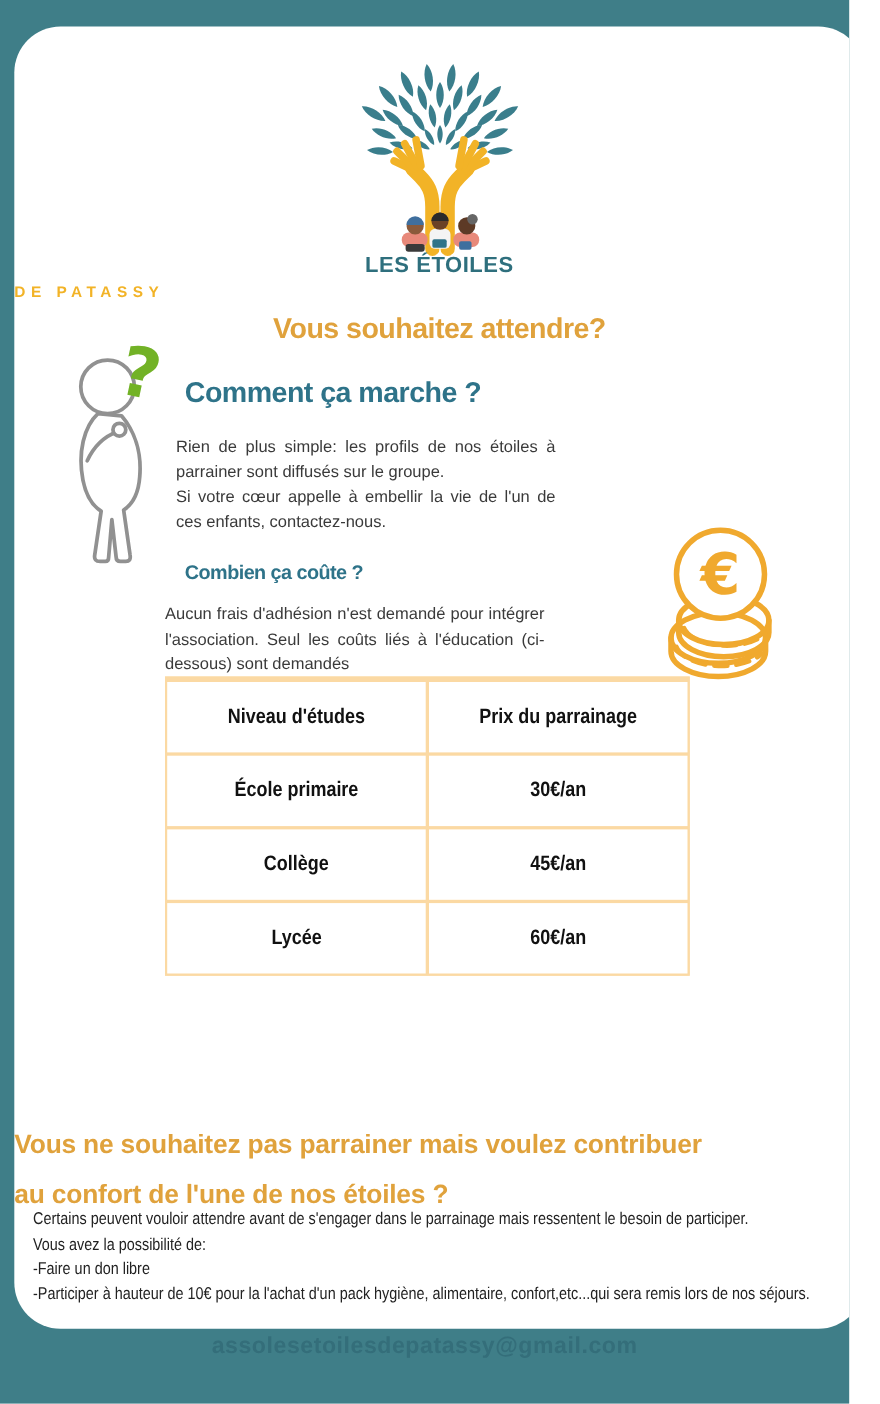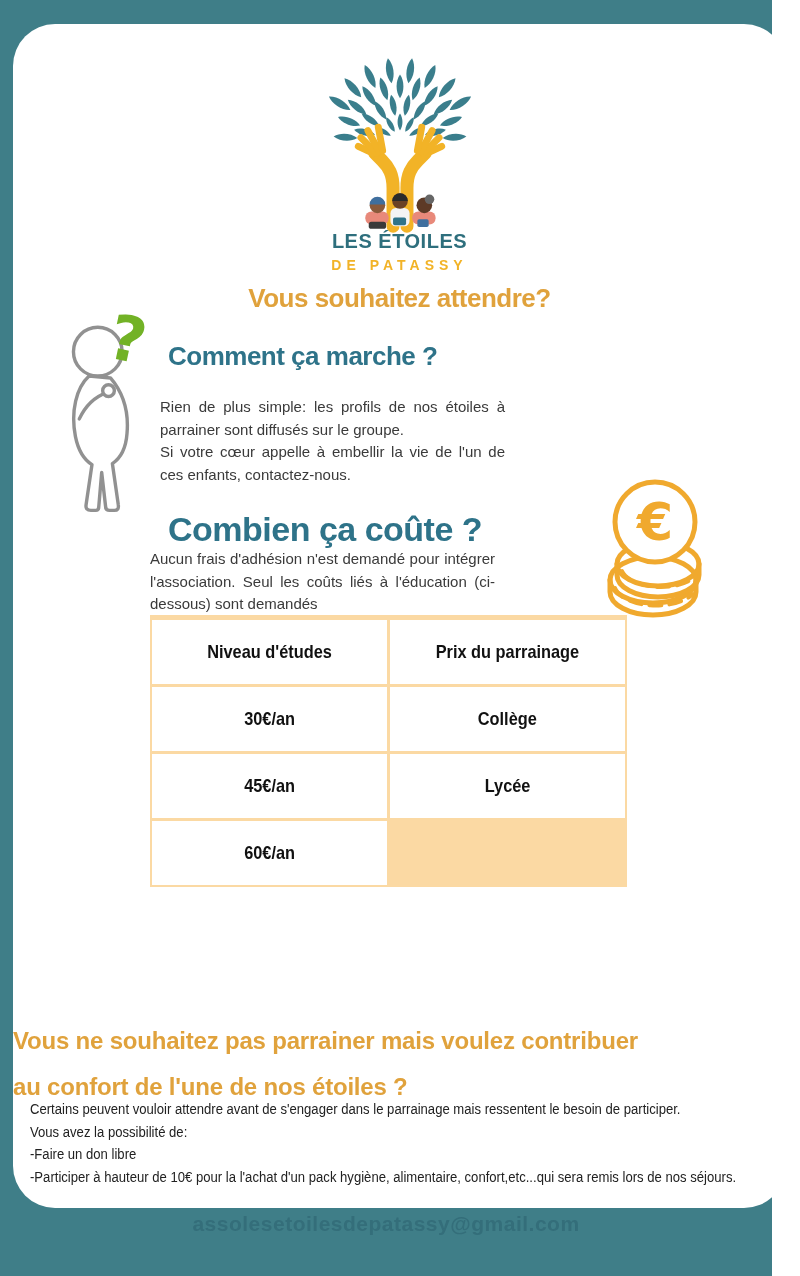--- a/index.html
+++ b/index.html
@@ -11,29 +11,29 @@
   .card {
     position:absolute; left:13px; top:24px; width:773px; height:1184px;
     background:#ffffff; border-radius:42px;
   }
   .abs { position:absolute; }
 
   
   .logo-tree { position:absolute; left:277px; top:32px; width:220px; height:178px; }
   .brand-l1 { position:absolute; left:0; width:100%; top:206px; text-align:center;
     font-size:20px; font-weight:bold; color:#2e6f7d; letter-spacing:0.5px; }
-  .brand-l2 { position:absolute; left:0; width:100%; top:233px; text-align:center;
+  .brand-l2 { position:absolute; left:0; width:100%; top:233px; 
     font-size:14px; font-weight:bold; color:#f2b327; letter-spacing:5px; }
 
   
   .h-orange { color:#e0a23c; font-weight:bold; }
   .h-teal   { color:#2e7389; font-weight:bold; }
   .q-heading { left:0; width:100%; top:259px; text-align:center; font-size:26px; letter-spacing:-0.5px; }
   .how-heading  { left:155px; top:317px; font-size:26px; letter-spacing:-0.5px; }
-  .cost-heading { left:155px; top:486px; font-size:34px; letter-spacing:-0.5px;text-align:center; }
+  .cost-heading { left:155px; top:486px; font-size:18px; letter-spacing:-0.5px;text-align:center; }
 
   
   .para { color:#3a3a3a; font-size:15px; line-height:22.5px;
     text-align:justify; white-space:pre-line; }
   .how-para  { left:147px; top:372px; width:345px; }
   .cost-para { left:137px; top:524px; width:345px; }
 
   
   .person { position:absolute; left:40px; top:276px; width:112px; height:228px; }
   .coins  { position:absolute; left:590px; top:452px; width:105px; height:145px; }
@@ -164,20 +164,23 @@
 
     <div class="abs ptable">
       <div class="ptable-grid">
         <div class="pcell">
             <span>Niveau d'études</span>
           </div>
         <div class="pcell">
             <span>Prix du parrainage</span>
           </div>
         <div class="pcell">
+            <span>École primaire</span>
+          </div>
+        <div class="pcell">
             <span>30€/an</span>
           </div>
         <div class="pcell">
             <span>Collège</span>
           </div>
         <div class="pcell">
             <span>45€/an</span>
           </div>
         <div class="pcell">
             <span>Lycée</span>

